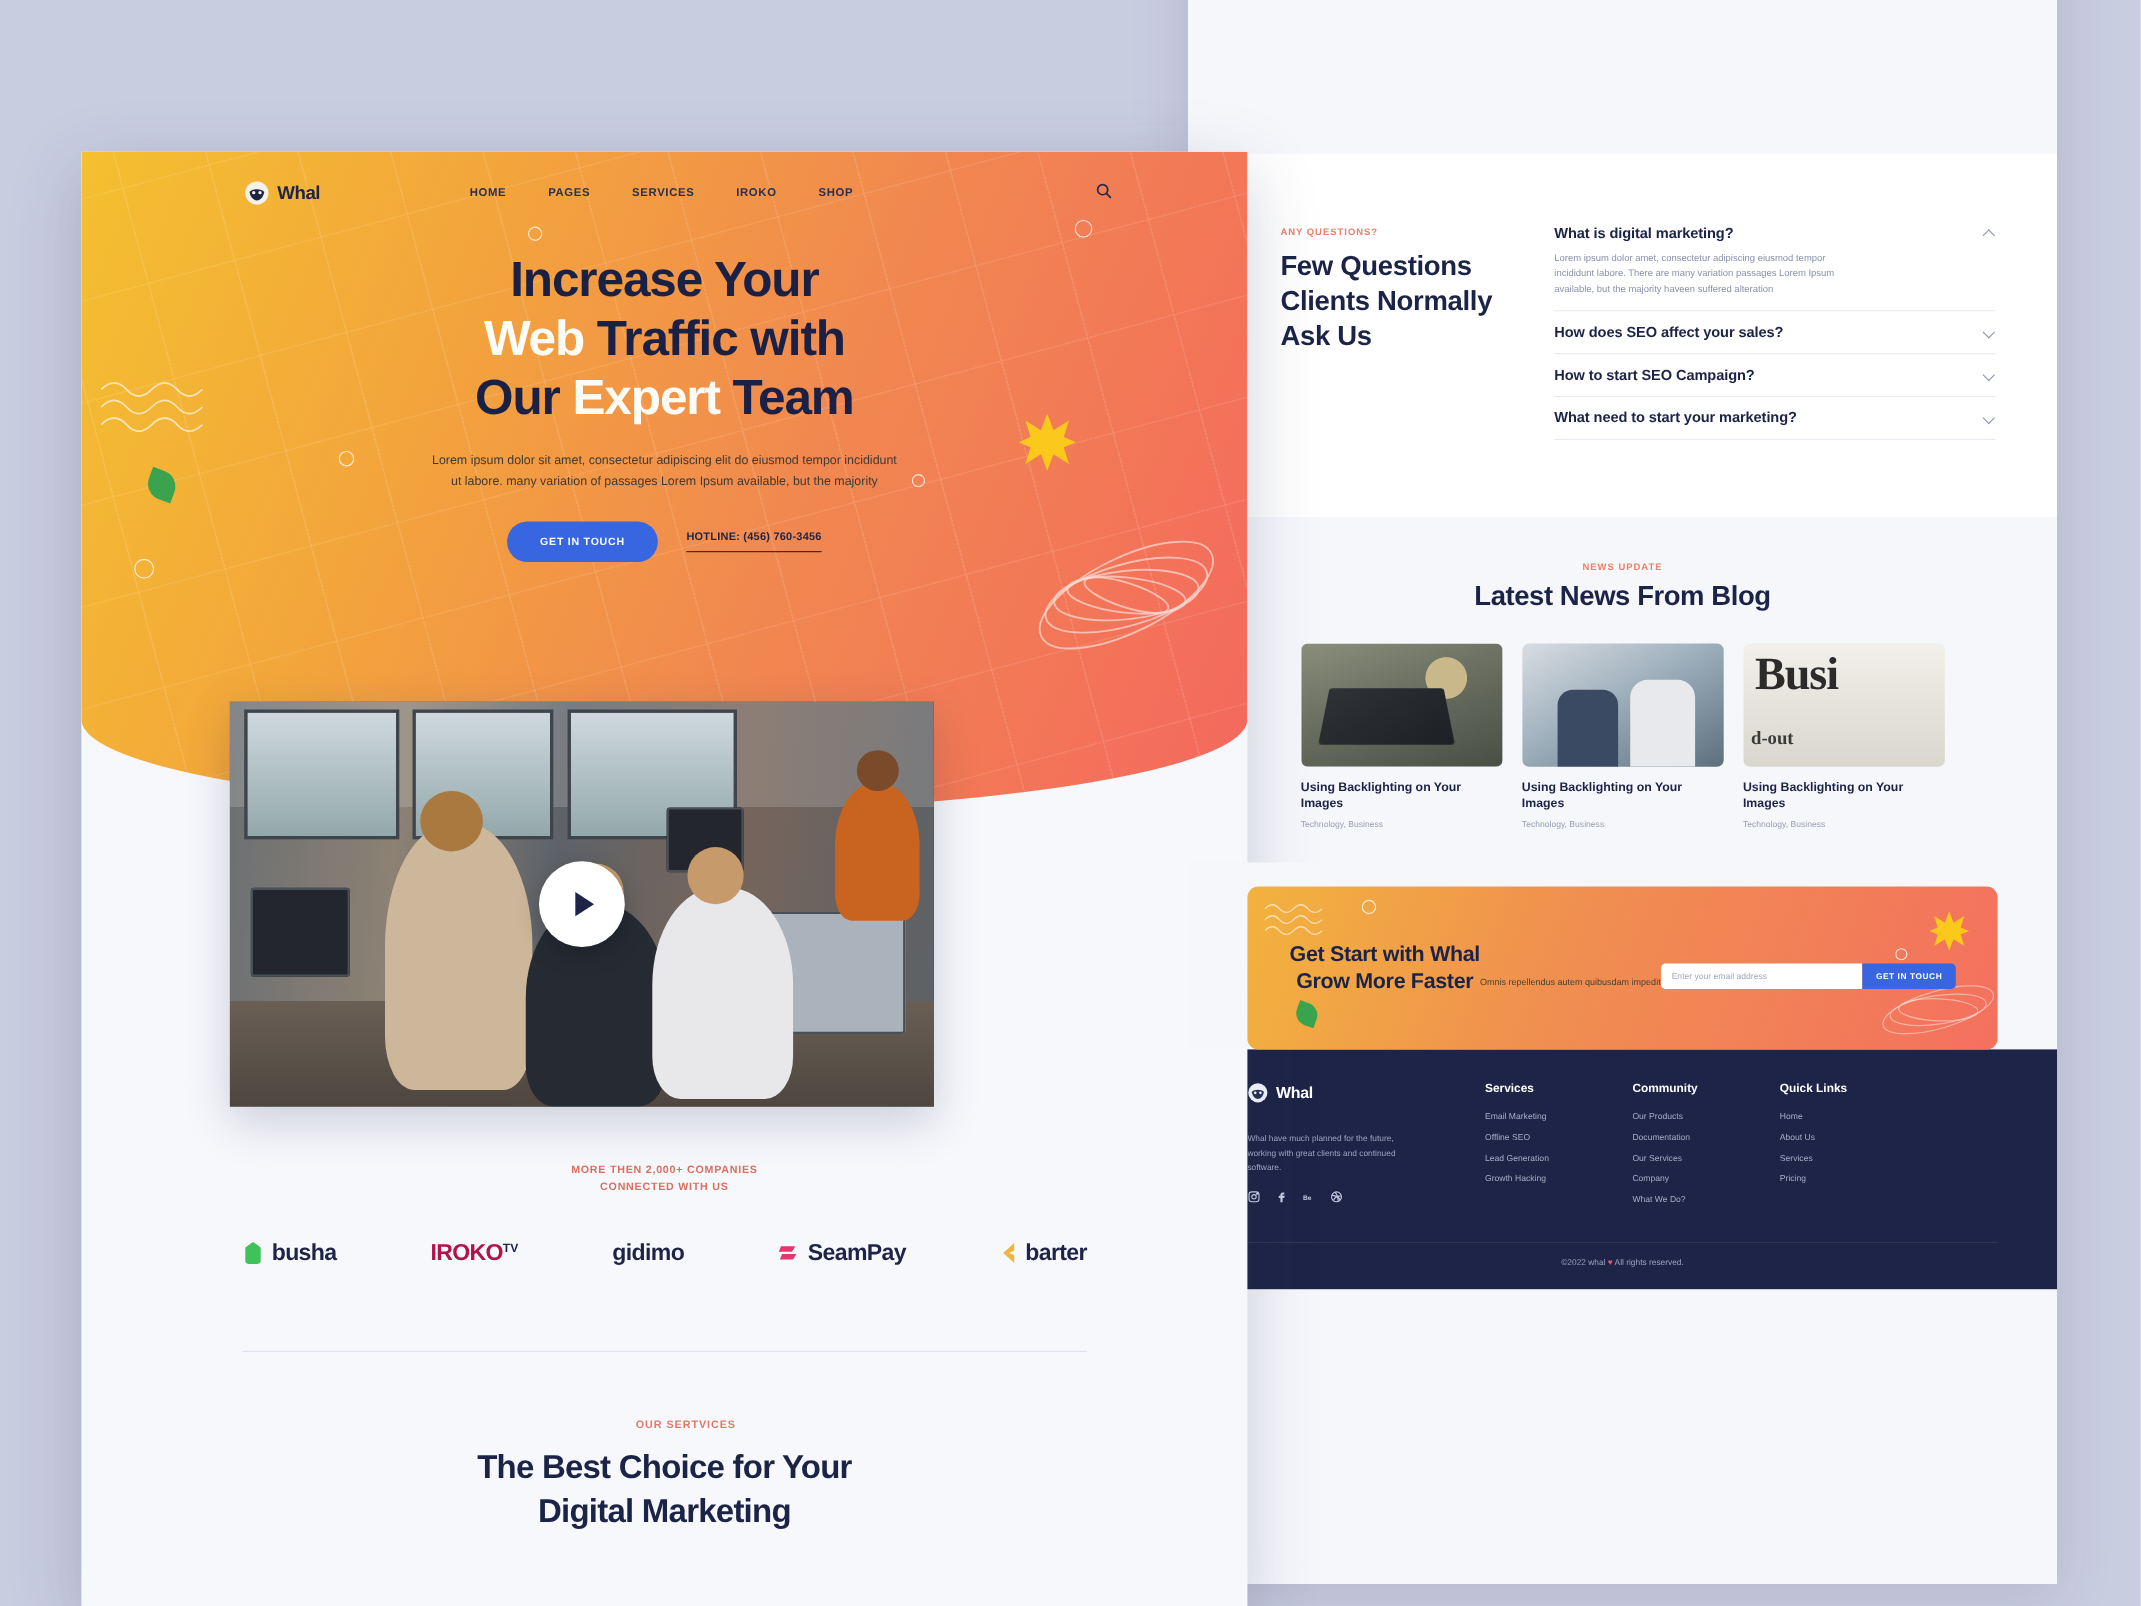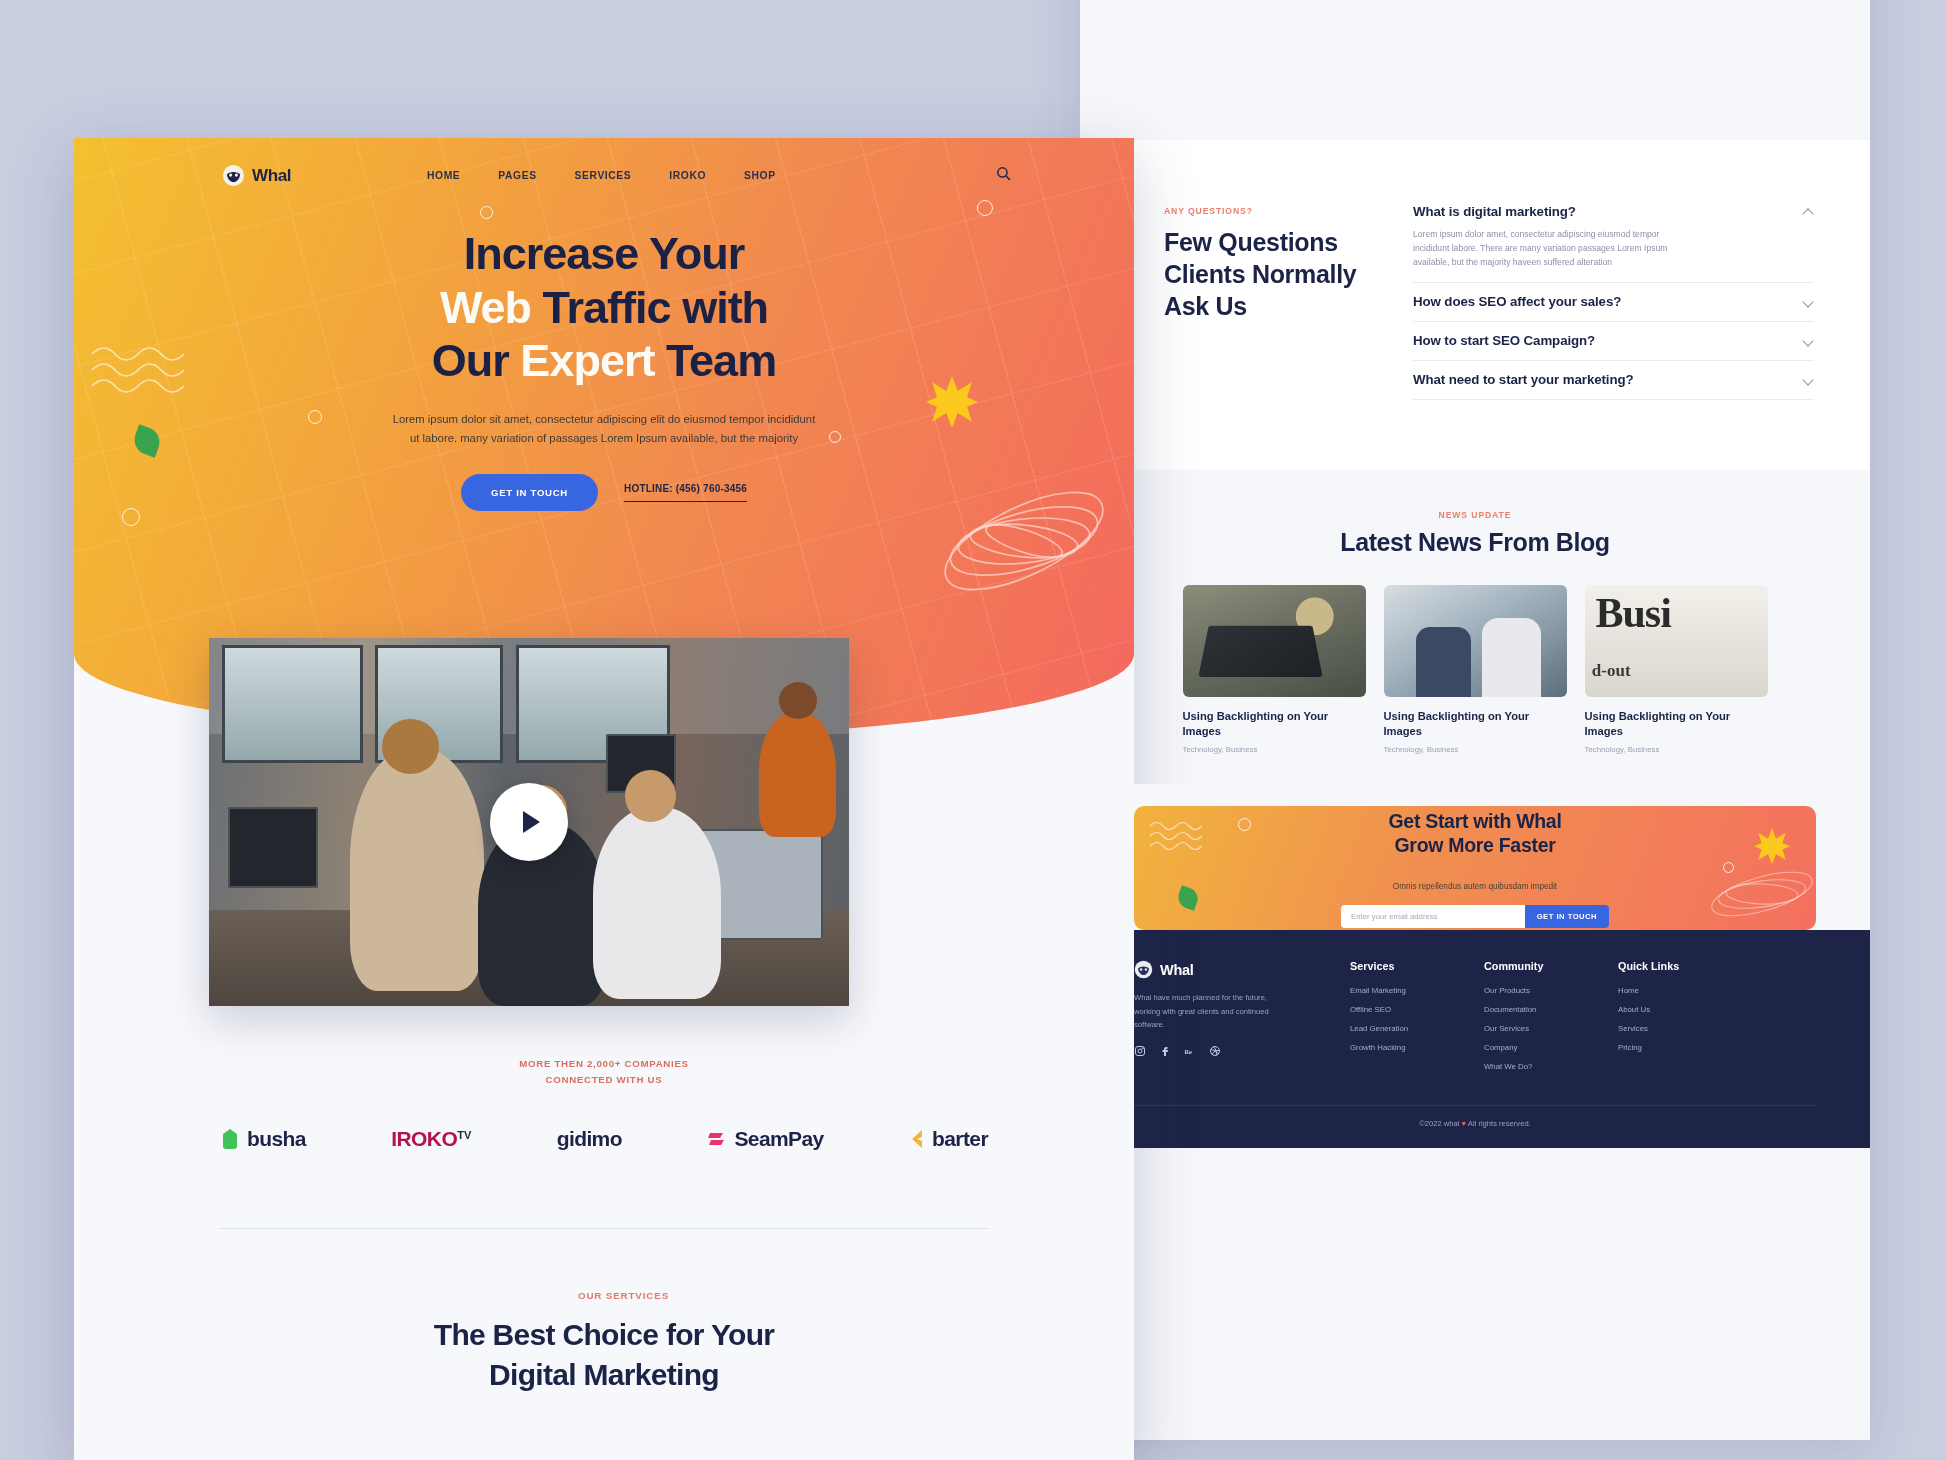--- a/index.html
+++ b/index.html
@@ -91,23 +91,23 @@
   .bt3::before {
     content:"d-out"; position:absolute; left:4%; bottom:14%;
     font-family:"Liberation Serif", serif; font-weight:700; font-size:17px; color:#3a3a3a;
   }
   .blog-h { font-size: 11.2px; font-weight:700; color:#1b2347; line-height:1.32; margin-top: 12px; }
   .blog-meta { font-size: 7.8px; color:#9aa0b4; margin-top: 7px; }
 
   
   .cta-zone { background:#f6f7fb; padding: 22px 54px 0 54px; position:relative; z-index:3; }
   .cta-banner {
-    position:relative; border-radius: 10px; overflow:hidden; height: 124px;
+    position:relative; border-radius: 10px; overflow:hidden; height: 148px;
     background: linear-gradient(110deg,#f2b33d 0%, #f08f50 42%, #f4705f 100%);
-    display:flex; flex-direction:column; align-items:center; justify-content:center;
+    display:flex; flex-direction:row; align-items:center; justify-content:center;
   }
   .cta-h { font-size: 19.5px; font-weight:800; color:#1b2347; text-align:center; line-height:1.24; letter-spacing:-.3px; position:relative; z-index:4;}
   .cta-sub { font-size: 8.2px; color:#4a4230; margin-top: 25px; position:relative; z-index:4;}
   .cta-form { display:flex; margin-top: 14px; width: 268px; position:relative; z-index:4; }
   .cta-input {
     flex:1; height: 23px; border:none; border-radius: 4px 0 0 4px;
     background:#fff; padding: 0 10px; font-size: 7.8px; color:#3a3f57;
     font-family:"Liberation Sans", sans-serif; outline:none;
   }
   .cta-input::placeholder { color:#a3a8bb; }
@@ -123,21 +123,21 @@
     padding: 104px 54px 20px 54px; border-radius: 0 0 0 0;
   }
   .footer::before {
     content:""; position:absolute; left:-6%; top:-30px; width:112%; height:90px;
     background:#1d2447; border-radius: 50% 50% 0 0 / 100% 100% 0 0;
   }
   .f-cols { display:flex; gap: 26px; position:relative; z-index:2; }
   .f-brand { width: 190px; }
   .f-logo { display:flex; align-items:center; gap: 7px; }
   .f-logo-name { color:#fff; font-size: 14.5px; font-weight:700; letter-spacing:-.3px; }
-  .f-desc { font-size: 7.6px; color:#9aa2c0; line-height:1.75; margin-top: 12px; max-width: 148px; }
+  .f-desc { font-size: 7.6px; color:#9aa2c0; line-height:1.75; margin-top: 25px; max-width: 148px; }
   .f-socials { display:flex; gap: 13px; margin-top: 14px; }
   .f-soc { width:12px; height:12px; color:#c2c8de; }
   .f-col { min-width: 108px; }
   .f-h { color:#fff; font-size: 10.8px; font-weight:700; margin-bottom: 14px; }
   .f-li { font-size: 7.8px; color:#a6adc8; margin-bottom: 10px; cursor:pointer; }
   .f-bottom {
     margin-top: 24px; border-top:1px solid rgba(255,255,255,.08);
     padding-top: 13px; text-align:center; font-size: 7.6px; color:#9aa2c0;
     position:relative; z-index:2;
   }

